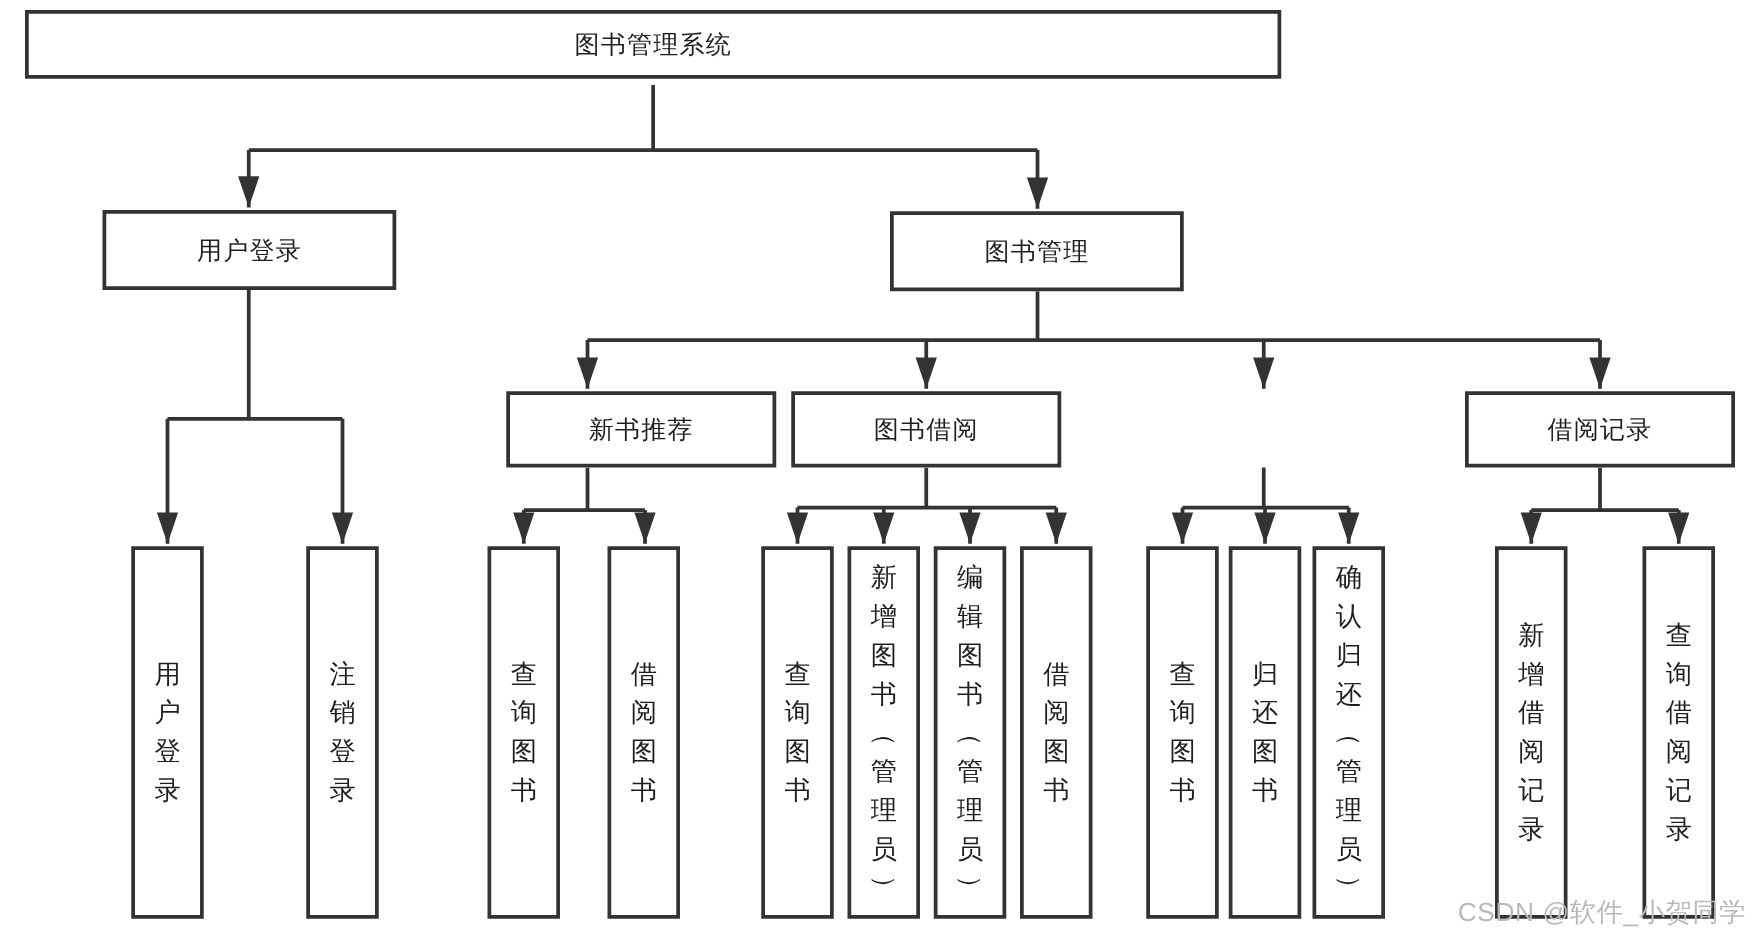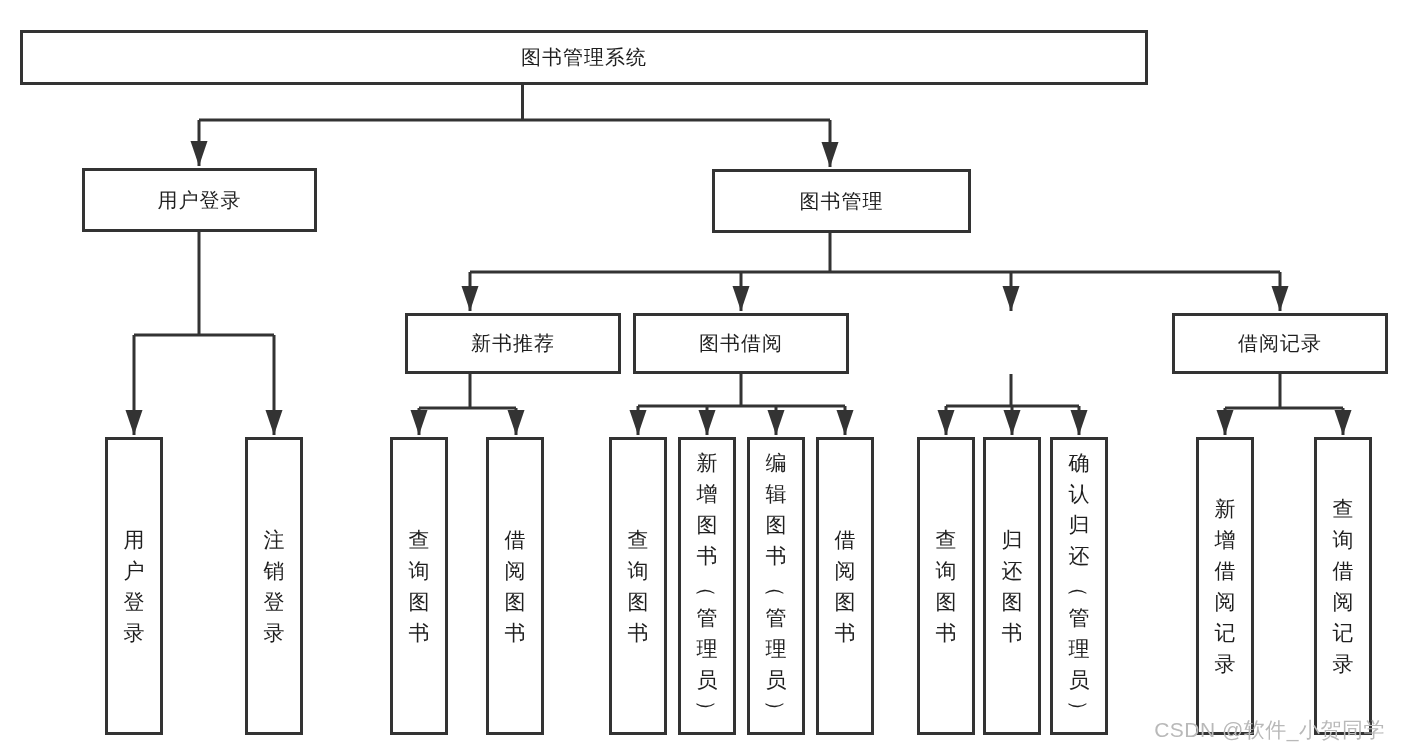--- a/index.html
+++ b/index.html
@@ -38,23 +38,23 @@
     justify-content: center;
     z-index: 1;
   }
   .node .hlabel {
     font-size: 20px;
     letter-spacing: 1px;
     color: var(--text);
     white-space: nowrap;
   }
 
-  .node.root   { left: 20px;   top: 30px;  width: 1128px; height: 55px; }
+  .node.root   { left: 20px;   top: 8px;  width: 1005px; height: 55px; }
   .node.l2a    { left: 82px;   top: 168px; width: 235px;  height: 64px; }
-  .node.l2b    { left: 712px;  top: 169px; width: 259px;  height: 64px; }
+  .node.l2b    { left: 712px;  top: 169px; width: 235px;  height: 64px; }
   .node.l3     { top: 313px;   width: 216px; height: 61px; }
   .node.l3a    { left: 362px; margin-left: 43px; }
   .node.l3b    { left: 633px; }
   .node.l3c    { left: 903px; }
   .node.l3d    { left: 1172px; }
 
   .node.vbox {
     top: 437px;
     width: 58px;
     height: 298px;
@@ -81,21 +81,21 @@
   .v7  { left: 747px; }
   .v8  { left: 816px; }
   .v9  { left: 917px; }
   .v10 { left: 983px; }
   .v11 { left: 1050px; }
   .v12 { left: 1196px; }
   .v13 { left: 1314px; }
 
   .watermark {
     position: absolute;
-    right: 20px;
+    right: 8px;
     bottom: 3px;
     font-size: 21px;
     color: var(--watermark);
     z-index: 3;
     white-space: nowrap;
     letter-spacing: 0.5px;
   }
 </style>
 </head>
 <body>

